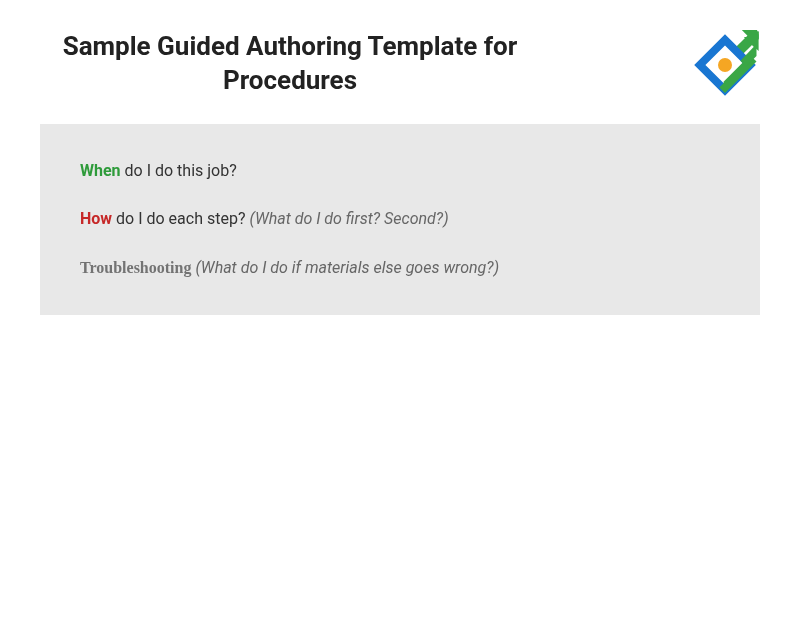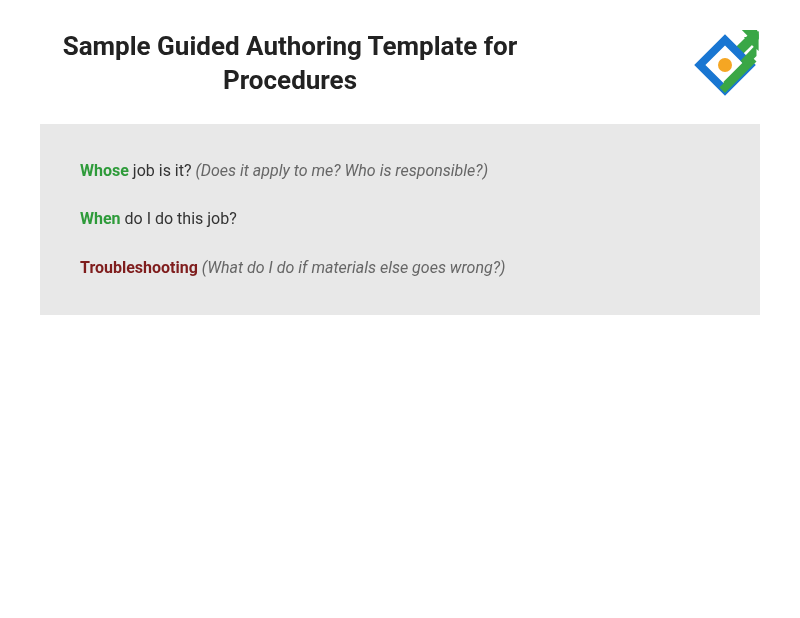--- a/index.html
+++ b/index.html
@@ -38,21 +38,21 @@
       line-height: 1.4;
       color: #333;
       margin-bottom: 26px;
     }
     .item:last-child { margin-bottom: 0; }
     .kw { font-weight: 700; }
     .q { font-weight: 400; color: #333; }
     .hint { font-style: italic; color: #666; }
     .c-green { color: #2e9b3a; }
     .c-red { color: #c62828; }
-    .c-blue { color: #7f1d1d; }
+    .c-blue { color: #737373; font-family: Liberation Serif, serif; }
   </style>
 </head>
 <body>
 
 <div class="header">
   <h1 class="title">Sample Guided Authoring Template for Procedures</h1>
   <div class="logo">
     <svg viewBox="0 0 100 100">
 
       <path d="M 50 88 L 94 44 L 94 28 L 86 28 L 94 20 L 94 12 L 86 12 L 78 20 L 78 12 L 62 12 L 62 20" fill="none"></path>
@@ -74,21 +74,21 @@
         <polygon points="80,52 95,37 95,20 72,44" fill="#3aa746"></polygon>
       </g>
 
       <circle cx="50" cy="50" r="10" fill="#f5a623"></circle>
     </svg>
   </div>
 </div>
 
 <div class="content-box">
   <div class="item">
-    <span class="kw c-green">Whose</span><span class="q"> job is it? </span><span class="hint">(Does it apply to me? Who is responsible?)</span>
+    <span class="kw c-green">When</span><span class="q"> do I do this job?</span><span class="hint"></span>
   </div>
   <div class="item">
-    <span class="kw c-green">When</span><span class="q"> do I do this job?</span><span class="hint"></span>
+    <span class="kw c-red">How</span><span class="q"> do I do each step? </span><span class="hint">(What do I do first? Second?)</span>
   </div>
   <div class="item">
     <span class="kw c-blue">Troubleshooting</span><span class="q"> </span><span class="hint">(What do I do if materials else goes wrong?)</span>
   </div>
 </div>
 
 </body></html>

